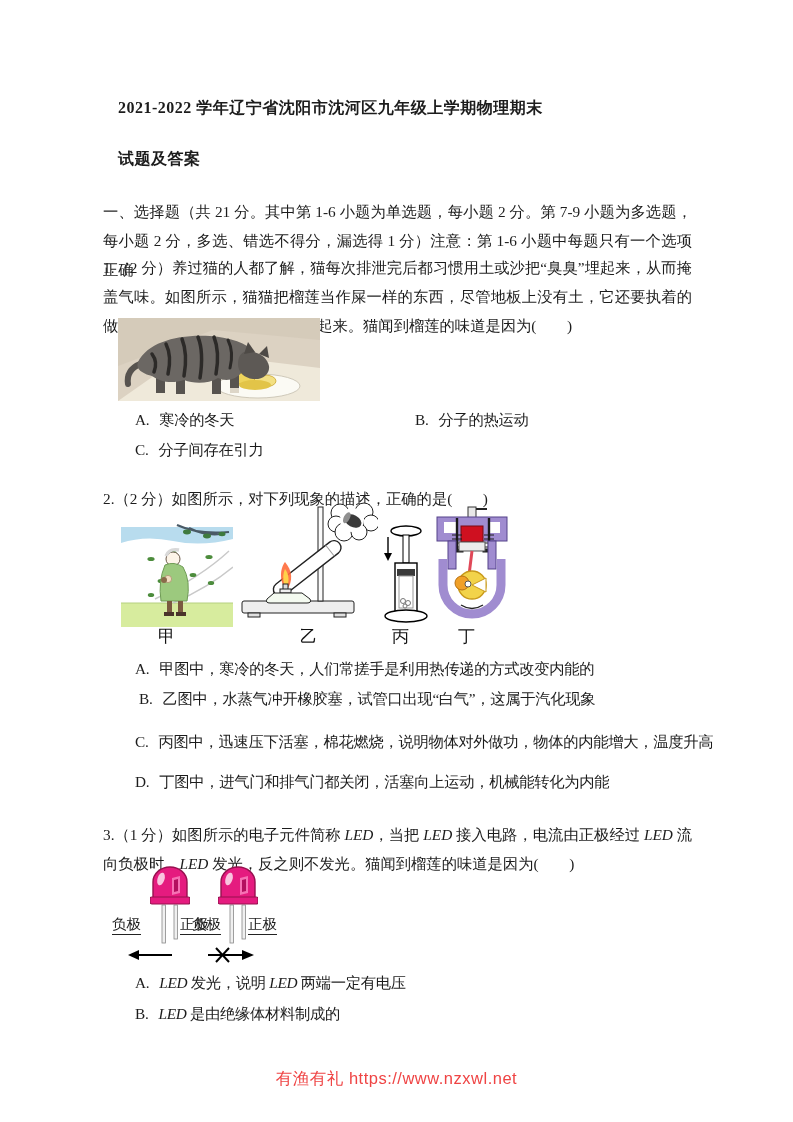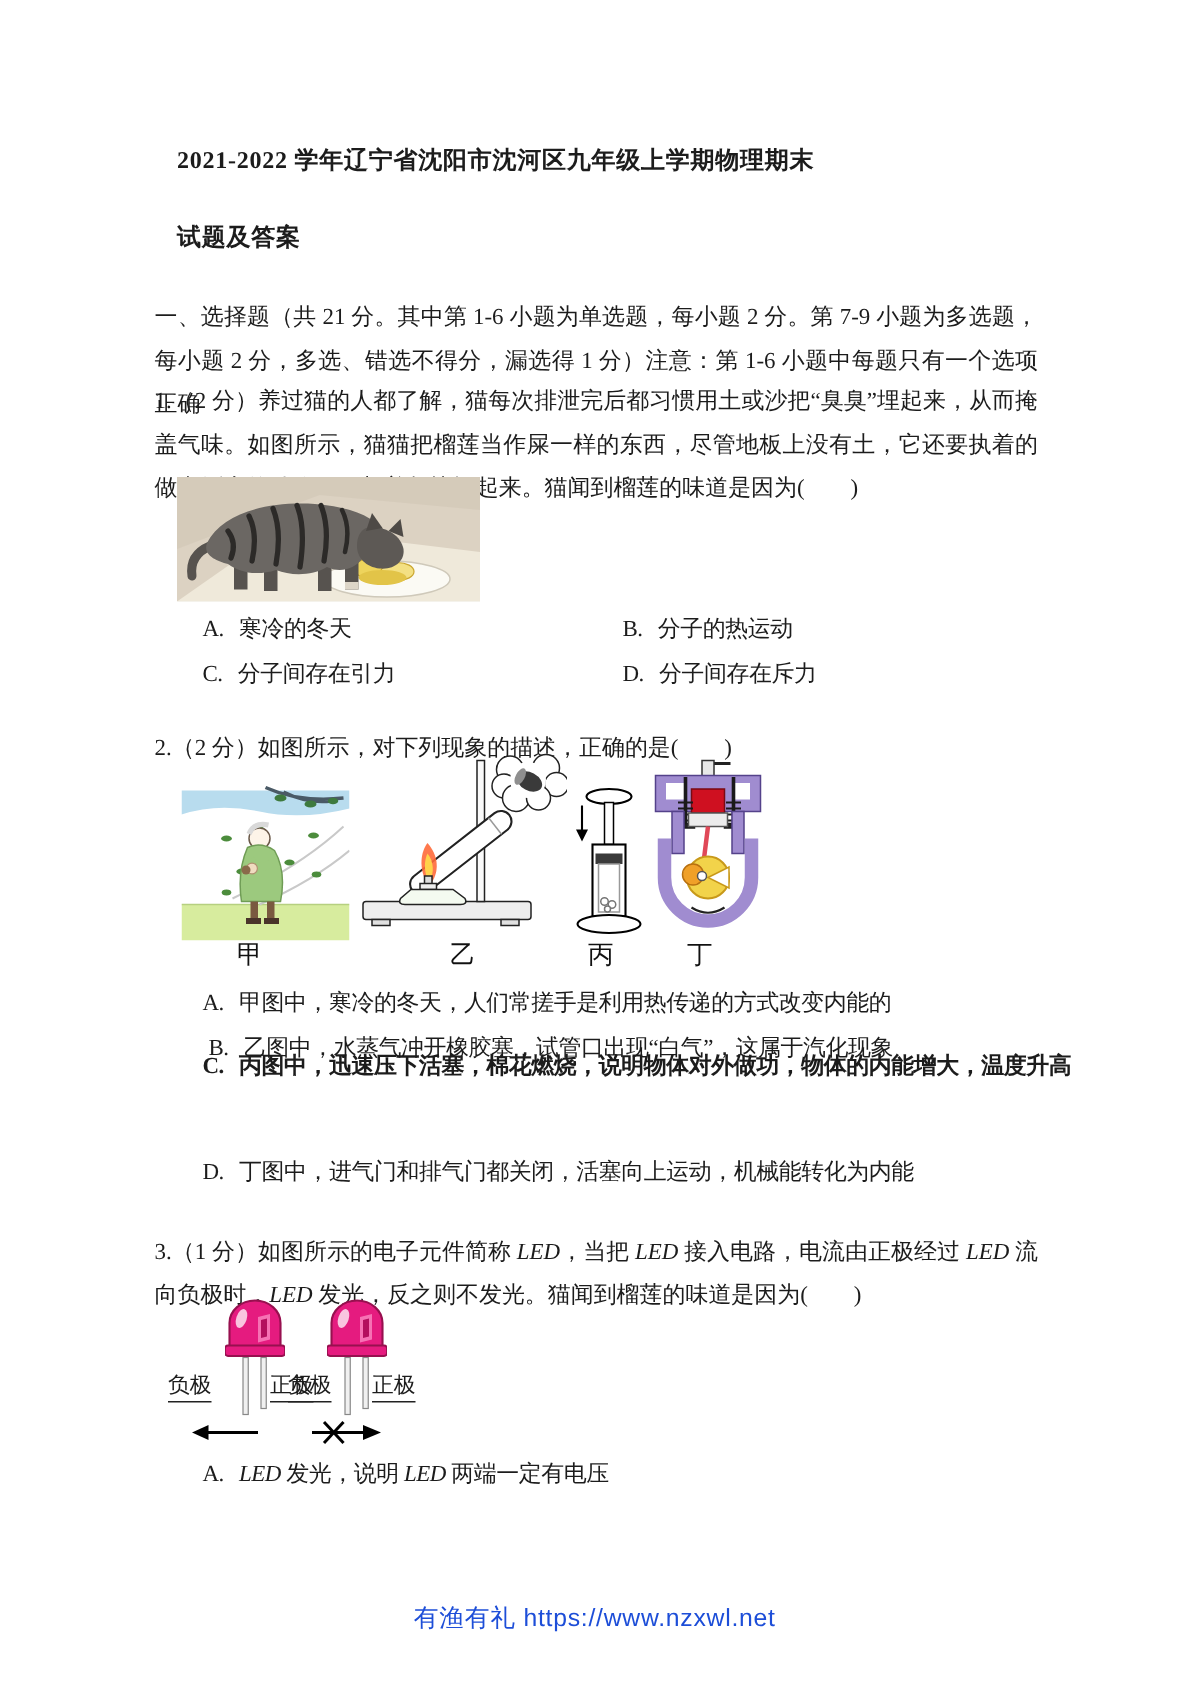--- a/index.html
+++ b/index.html
@@ -7,21 +7,21 @@
         font-family:"Liberation Serif","DejaVu Serif",serif;color:#1c1c1c;}
   .abs{position:absolute;}
   .title{font-size:16px;font-weight:700;line-height:51px;letter-spacing:0.5px;}
   .para{font-size:15.3px;line-height:28.8px;text-align:justify;margin-top:24px;}
   .optline{font-size:15.3px;line-height:28.8px;white-space:nowrap;letter-spacing:-0.3px;}
   .opt-label{margin-right:10px;}
   .figlabel{font-size:17px;color:#111;}
   .it{font-style:italic;}
   .pinlabel{font-size:14.5px;border-bottom:1.5px solid #222;line-height:20px;display:inline-block;}
   .footer{width:793px;text-align:center;font-family:"Liberation Sans","DejaVu Sans",sans-serif;
-          font-size:16.5px;color:#1d4ed8;letter-spacing:0.5px;}
+          font-size:16.5px;color:#ef4444;letter-spacing:0.5px;}
 </style>
 </head>
 <body>
 
 <div class="page">
 
   <div class="abs title" style="left:118px;top:82px;width:580px;">
     <div>2021-2022 学年辽宁省沈阳市沈河区九年级上学期物理期末</div>
     <div>试题及答案</div>
   </div>
@@ -57,21 +57,20 @@
       <path d="M80,19 Q86,34 82,60" stroke="#2c2a28" stroke-width="3.5" fill="none" stroke-linecap="round"></path>
       <path d="M96,19 Q102,34 98,56" stroke="#2c2a28" stroke-width="3.5" fill="none" stroke-linecap="round"></path>
       <path d="M110,22 Q116,34 112,50" stroke="#2c2a28" stroke-width="3" fill="none" stroke-linecap="round"></path>
     </g>
   </svg>
 
   <div class="abs" style="left:135px;top:406px;width:558px;height:62px;">
     <div class="abs optline" style="left:0;top:0;"><span class="opt-label">A.</span><span>寒冷的冬天</span></div>
     <div class="abs optline" style="left:280px;top:0;"><span class="opt-label">B.</span><span>分子的热运动</span></div>
     <div class="abs optline" style="left:0;top:30px;"><span class="opt-label">C.</span><span>分子间存在引力</span></div>
-    <div class="abs optline" style="left:280px;top:30px;"><span class="opt-label">D.</span><span>分子间存在斥力</span></div>
   </div>
 
   <div class="abs para" style="left:103px;top:461px;width:589px;">2.（2 分）如图所示，对下列现象的描述，正确的是(　　)</div>
 
   <div class="abs" style="left:118px;top:497px;width:400px;height:156px;">
 
     <svg class="abs" style="left:3px;top:26px;" width="112" height="104" viewBox="0 0 112 104">
       <rect width="112" height="104" fill="#ffffff"></rect>
       <path d="M0,4 H112 V16 Q80,24 52,18 Q24,12 0,20 Z" fill="#b8dcee"></path>
       <path d="M56,2 Q78,12 108,9 M68,5 Q84,13 100,11" stroke="#4a5a66" stroke-width="2.2" fill="none"></path>
@@ -183,21 +182,21 @@
       <circle cx="31" cy="78" r="7" fill="#f0a028" stroke="#b87010"></circle>
       <circle cx="37" cy="79" r="3" fill="#fff" stroke="#555"></circle>
       <path d="M30,100 Q41,107 52,100" stroke="#222" stroke-width="1.4" fill="none"></path>
     </svg>
     <span class="abs figlabel" style="left:340px;top:128px;">丁</span>
   </div>
 
   <div class="abs" style="left:135px;top:655px;width:600px;height:145px;">
     <div class="abs optline" style="left:0;top:0;"><span class="opt-label">A.</span><span>甲图中，寒冷的冬天，人们常搓手是利用热传递的方式改变内能的</span></div>
     <div class="abs optline" style="left:4px;top:30px;"><span class="opt-label">B.</span><span>乙图中，水蒸气冲开橡胶塞，试管口出现“白气”，这属于汽化现象</span></div>
-    <div class="abs optline" style="left:0;top:42px;font-weight:bold;"><span class="opt-label">C.</span><span>丙图中，迅速压下活塞，棉花燃烧，说明物体对外做功，物体的内能增大，温度升高</span></div>
+    <div class="abs optline" style="left:0;top:73px;"><span class="opt-label">C.</span><span>丙图中，迅速压下活塞，棉花燃烧，说明物体对外做功，物体的内能增大，温度升高</span></div>
     <div class="abs optline" style="left:0;top:113px;"><span class="opt-label">D.</span><span>丁图中，进气门和排气门都关闭，活塞向上运动，机械能转化为内能</span></div>
   </div>
 
   <div class="abs para" style="left:103px;top:797px;width:589px;"><span>3.（1 分）如图所示的电子元件简称 </span><span class="it">LED</span><span>，当把 </span><span class="it">LED</span><span> 接入电路，电流由正极经过 </span><span class="it">LED</span><span> 流向负极时，</span><span class="it">LED</span><span> 发光，反之则不发光。猫闻到榴莲的味道是因为(　　)</span></div>
 
   <div class="abs" style="left:112px;top:862px;width:215px;height:100px;">
     <svg class="abs" style="left:38px;top:4px;" width="40" height="78" viewBox="0 0 40 78">
       <rect x="12" y="39" width="3.5" height="38" fill="#f0f0f0" stroke="#888" stroke-width="0.8"></rect>
       <rect x="24" y="39" width="3.5" height="34" fill="#f0f0f0" stroke="#888" stroke-width="0.8"></rect>
       <path d="M3,32 V16 a17,15 0 0 1 34,0 V32 Z" fill="#e51b7f" stroke="#97104f" stroke-width="1.4"></path>
@@ -225,16 +224,17 @@
     </svg>
     <svg class="abs" style="left:96px;top:85px;" width="46" height="16" viewBox="0 0 46 16">
       <line x1="0" y1="8" x2="36" y2="8" stroke="#000" stroke-width="2"></line>
       <polygon points="46,8 34,3 34,13" fill="#000"></polygon>
       <line x1="8" y1="1" x2="21" y2="15" stroke="#000" stroke-width="2"></line>
       <line x1="21" y1="1" x2="8" y2="15" stroke="#000" stroke-width="2"></line>
     </svg>
   </div>
 
   <div class="abs optline" style="left:135px;top:969px;"><span class="opt-label">A.</span><span><span class="it">LED</span><span> 发光，说明 </span><span class="it">LED</span><span> 两端一定有电压</span></span></div>
+  <div class="abs optline" style="left:135px;top:1000px;"><span class="opt-label">B.</span><span><span class="it">LED</span><span> 是由绝缘体材料制成的</span></span></div>
 
   <div class="abs footer" style="left:0;top:1068px;">有渔有礼 https://www.nzxwl.net</div>
 
 </div>
 
 </body></html>

